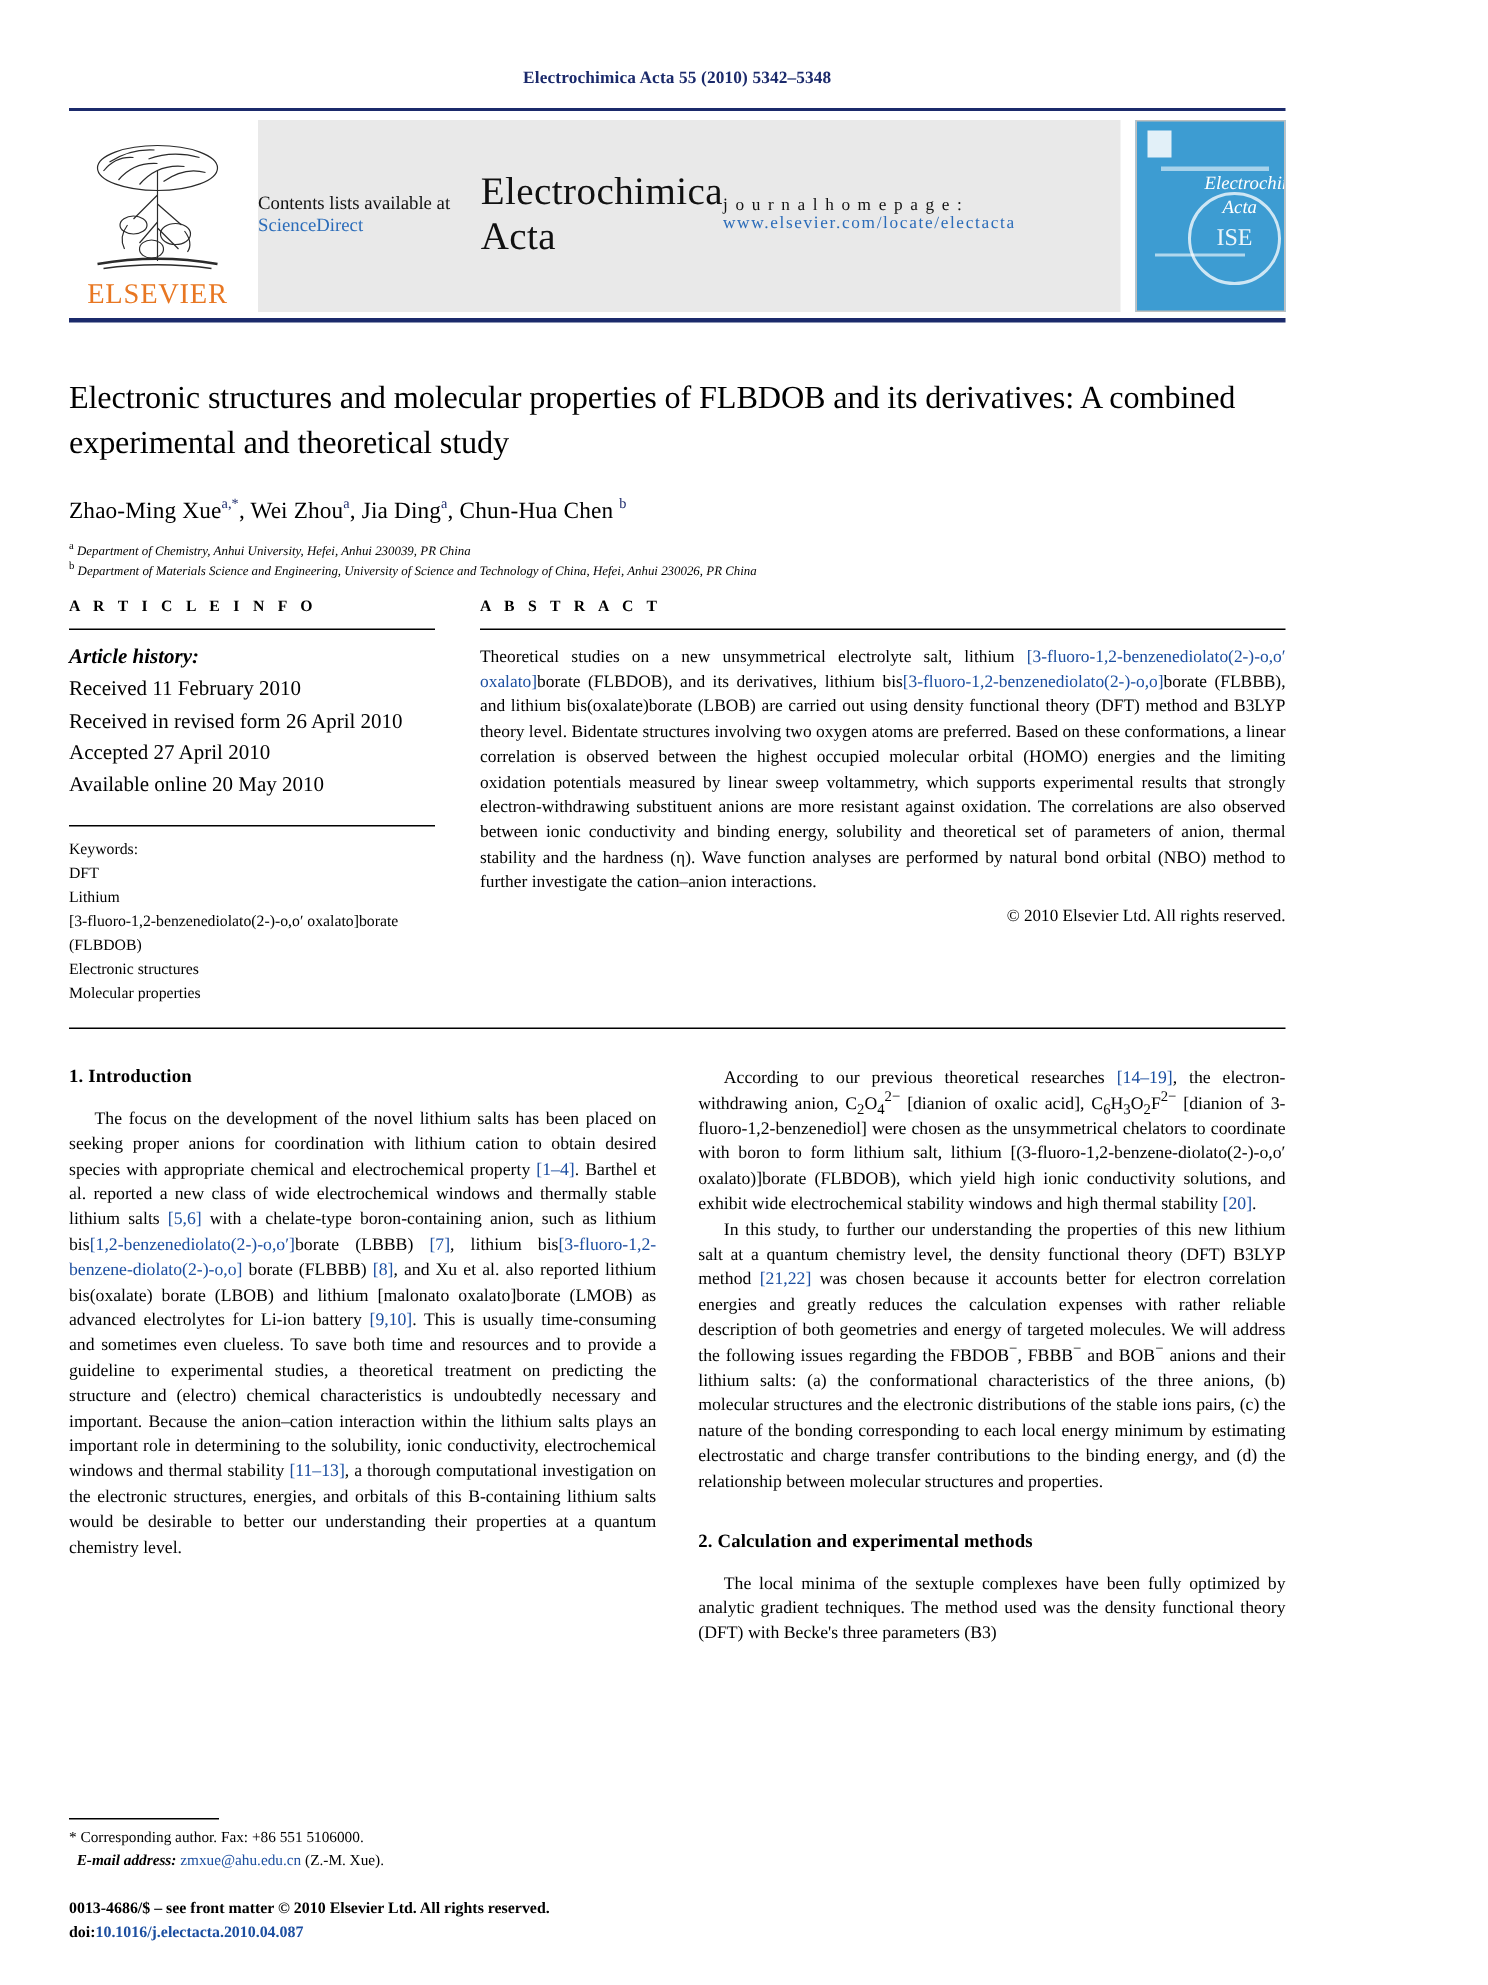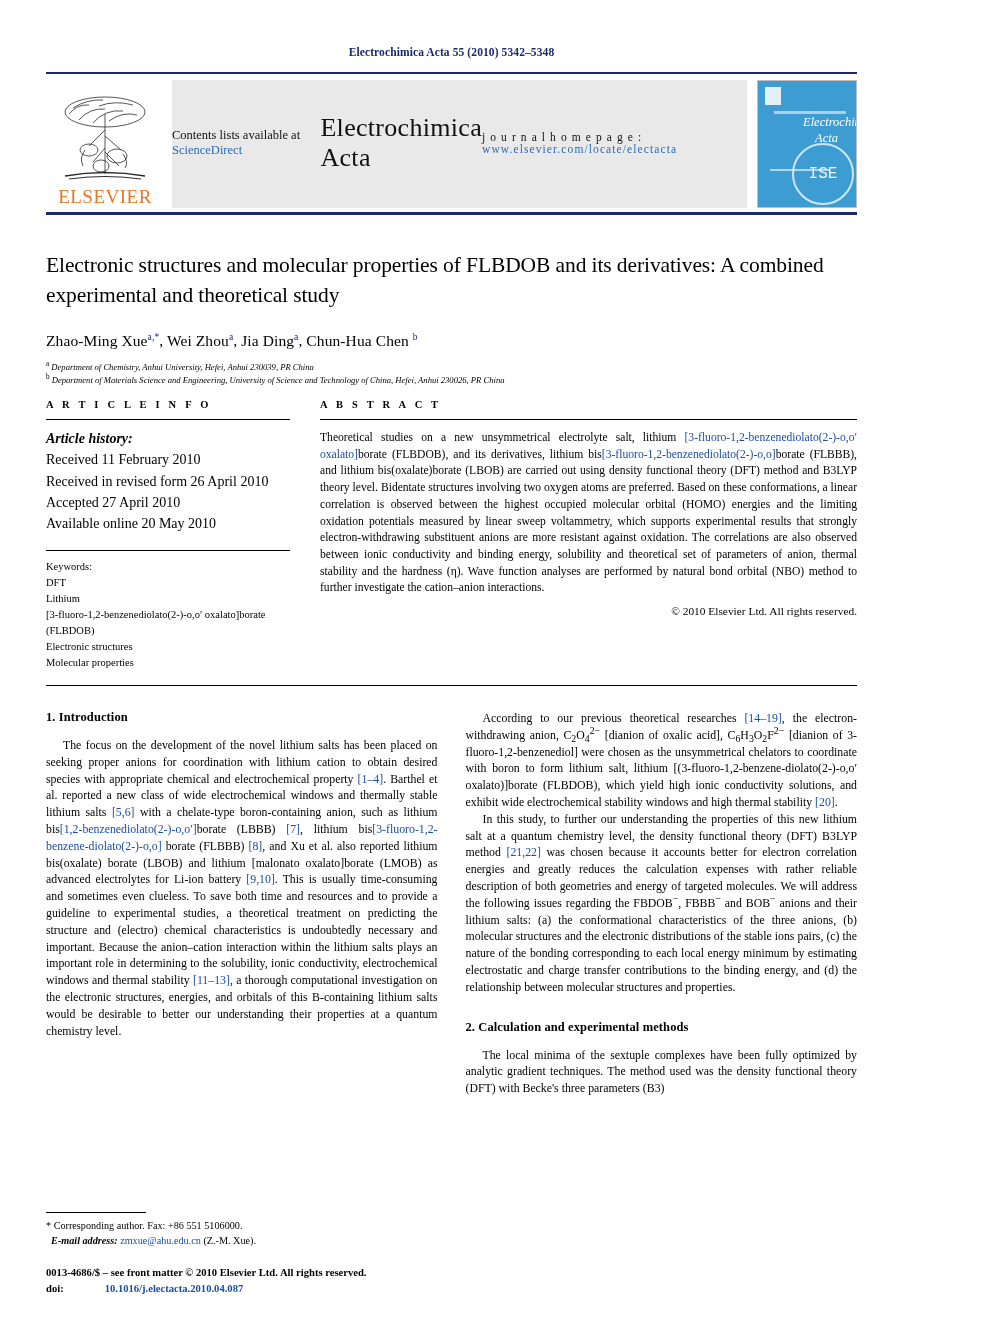--- a/index.html
+++ b/index.html
@@ -99,24 +99,24 @@
     color: #ffffff; font-size: 12.5px; font-style: italic;
     font-family: "Liberation Serif", serif;
     line-height: 1.25; text-align: left; margin-left: 35px;
   }
   .cover-title .l2 { display:block; text-align:right; padding-right:10px; }
   .cover-midline {
     position:absolute; left:12px; top:88px; width:60px; height:2px;
     background: rgba(255,255,255,.6);
   }
   .cover-ise {
-    position:absolute; right:2px; bottom:2px; width:62px; height:62px;
+    position:absolute; right:2px; bottom:17px; width:62px; height:62px;
     border-radius:50%; border:2px solid rgba(255,255,255,.75);
     display:flex; align-items:center; justify-content:center;
-    color:rgba(255,255,255,.9); font-size:16px; font-family:Liberation Mono, monospace;text-align:right;
+    color:rgba(255,255,255,.9); font-size:16px; font-family:Liberation Serif, serif;text-align:right;
   }
   .masthead-rule-bottom {
     border-top: 3px solid #1b2a6b;
     margin-top: 4px;
   }
 
   
   .title-block { padding-top: 36px; }
   h1.paper-title {
     font-size: 21.5px;
@@ -201,21 +201,21 @@
     position: absolute;
     left: 46px;
     bottom: 26px;
     width: 430px;
   }
   .fn-rule { border-top: 1px solid #000; width: 100px; margin-bottom: 5px; }
   .footnote { font-size: 10.2px; line-height: 1.5; }
   .footnote .em { font-style: italic; font-weight: bold; }
   .footnote a, .link { color: #1b4ea0; text-decoration: none; }
   .issn-block { margin-top: 17px; font-size: 10.6px; line-height: 1.5; font-weight: bold; }
-  .issn-block .doi { color: #1b4ea0; margin-left: 41px; }
+  .issn-block .doi { color: #1b4ea0; }
   sub, sup { line-height: 0; }
 </style>
 </head>
 <body>
 
 <div class="page">
 
   <div class="running-head">Electrochimica Acta 55 (2010) 5342–5348</div>
 
   <div class="masthead-rule-top"></div>

